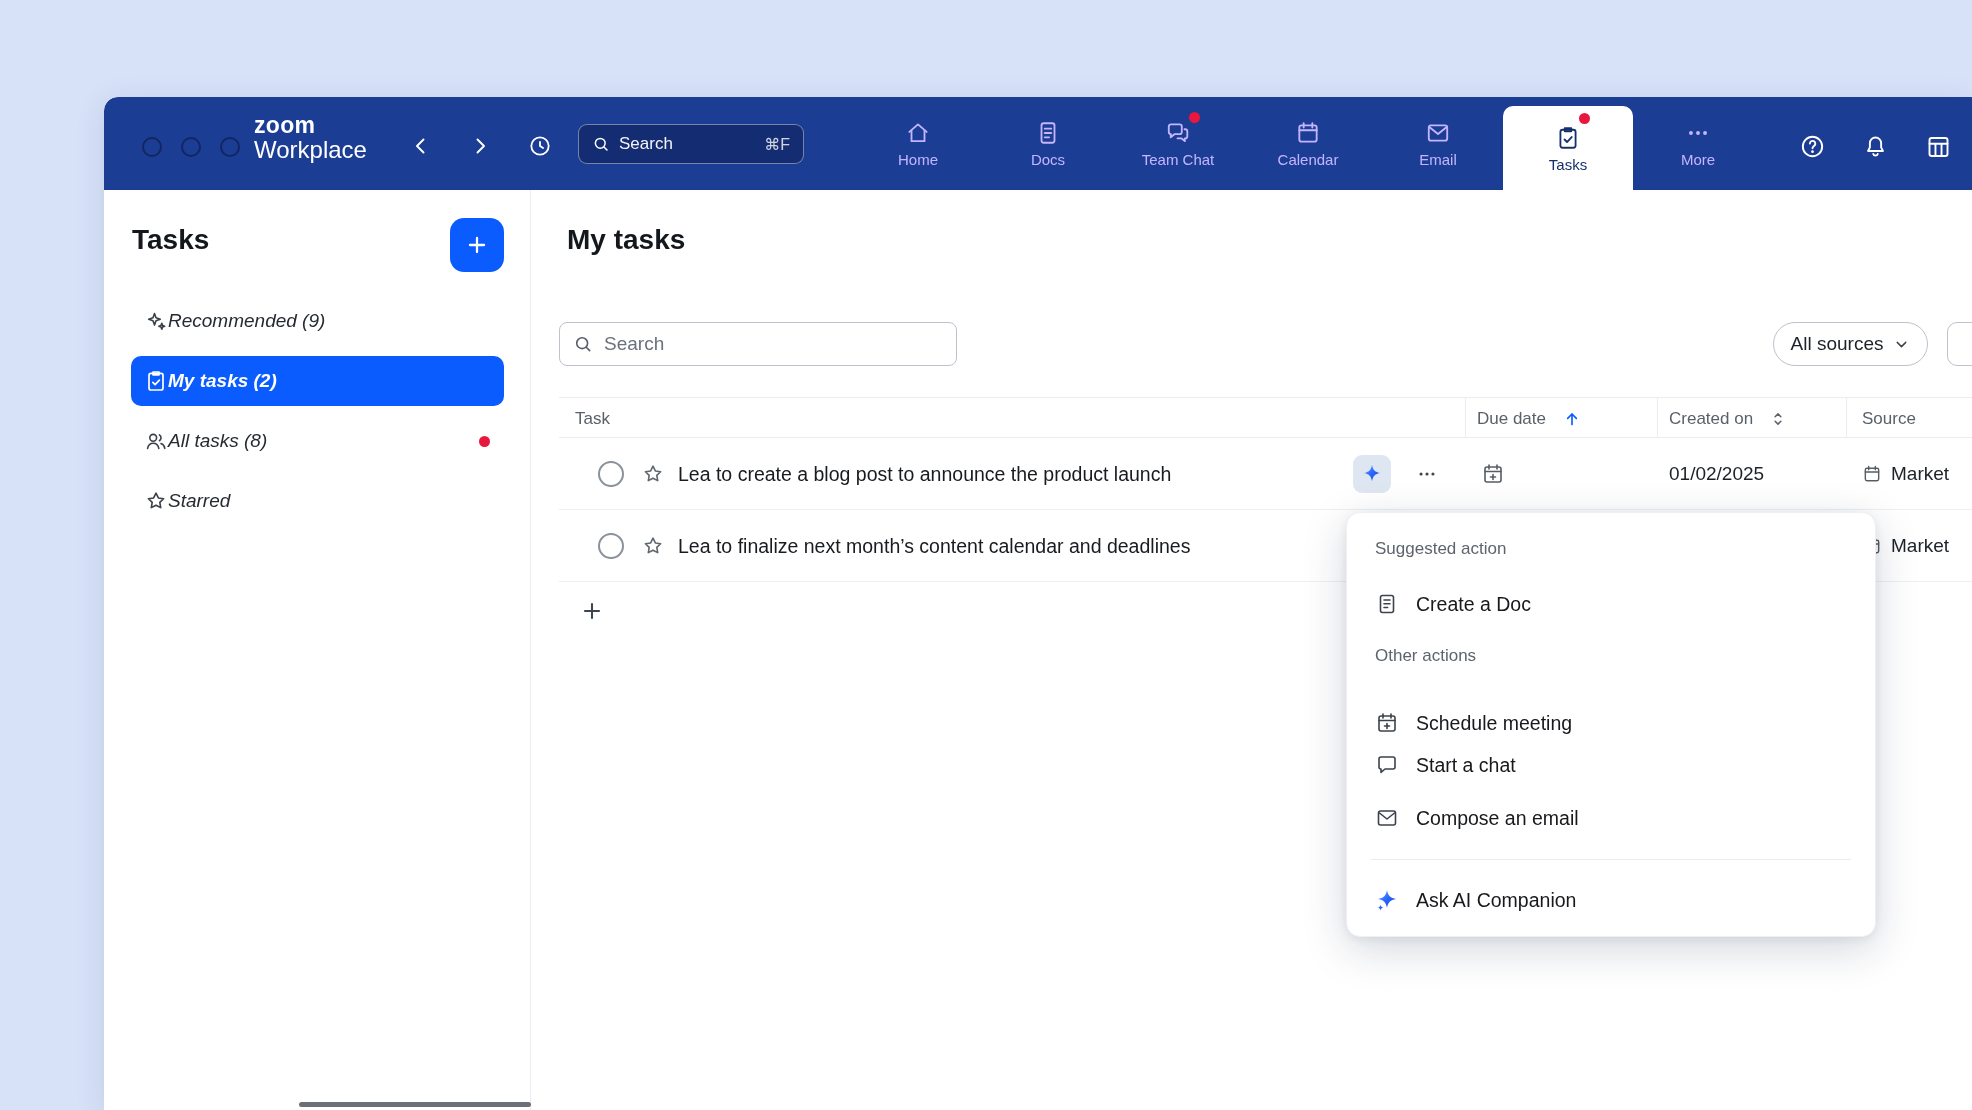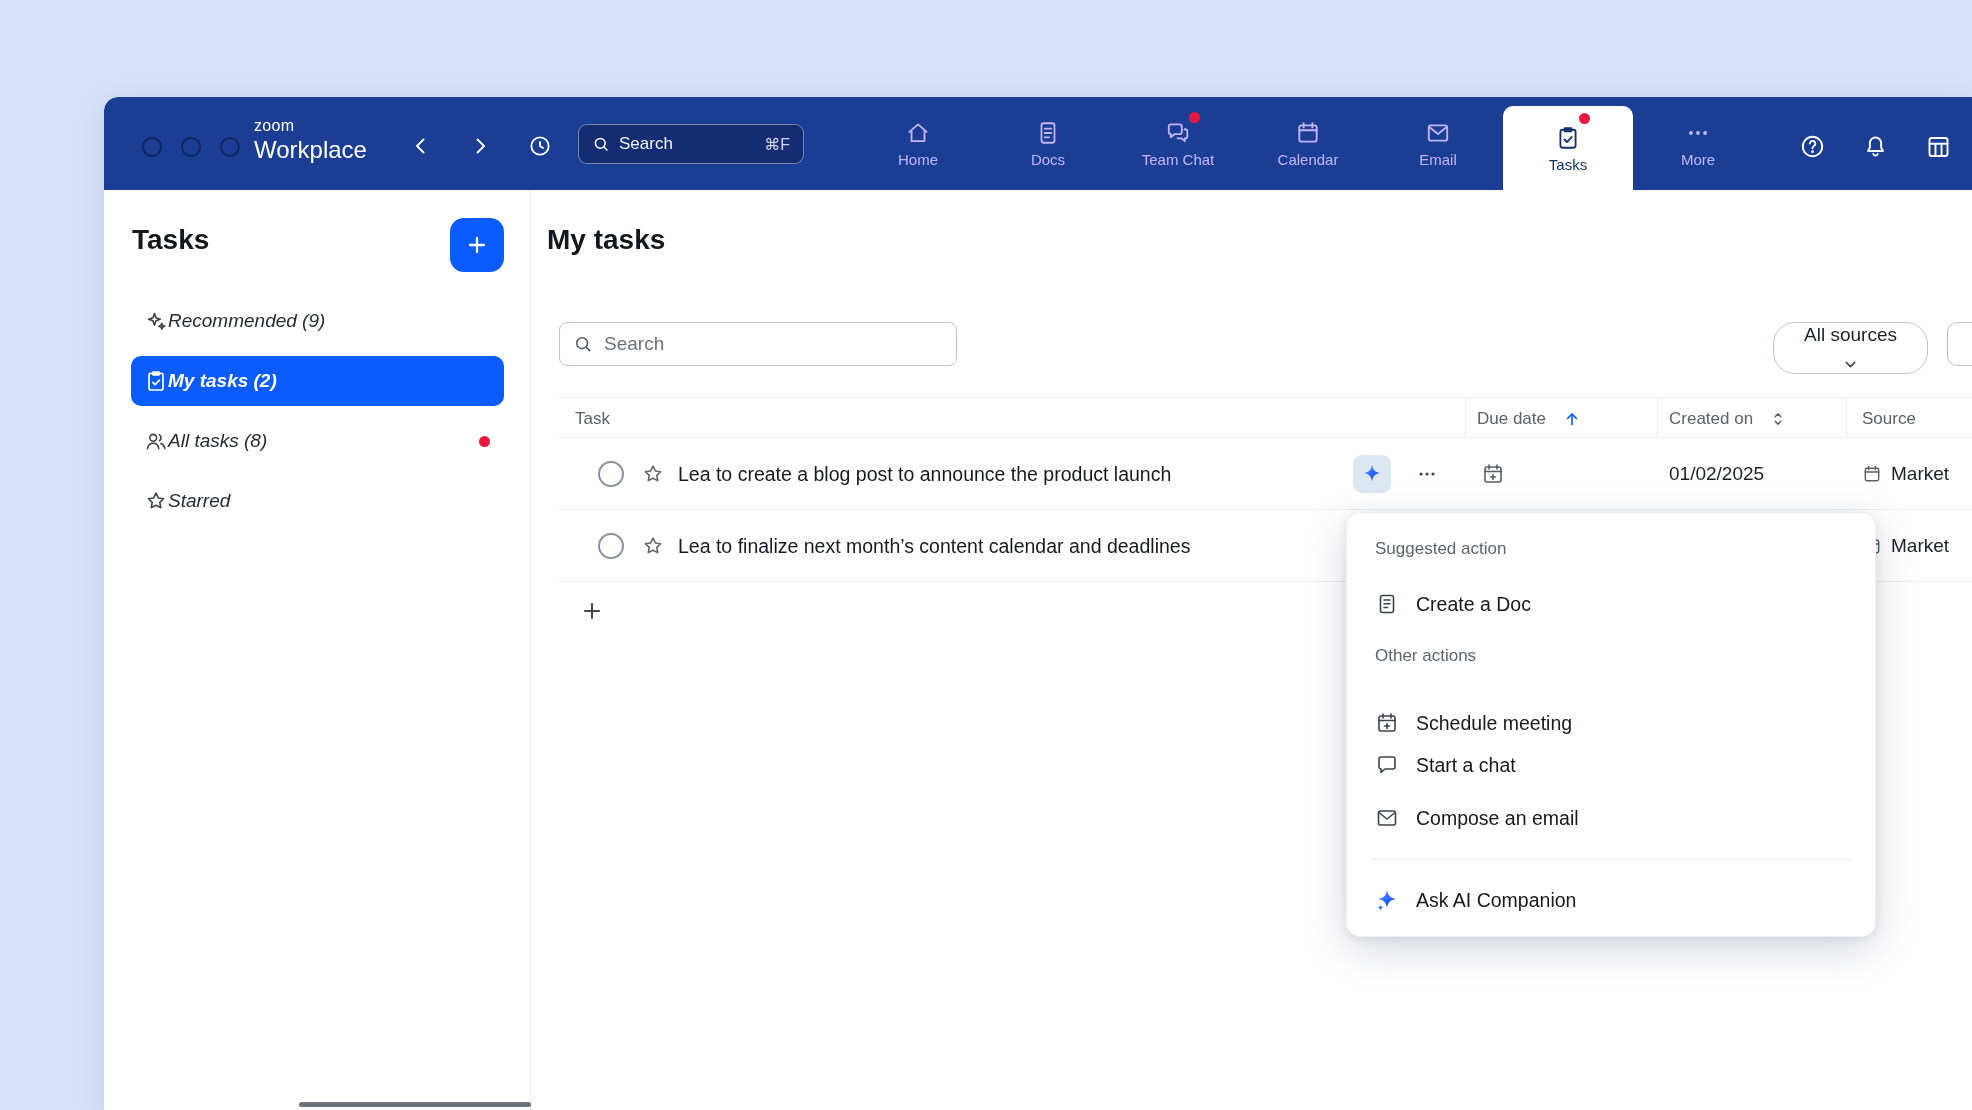--- a/index.html
+++ b/index.html
@@ -26,21 +26,21 @@
     position:absolute;left:104px;top:97px;width:1868px;height:1013px;
     background:#fff;border-top-left-radius:14px;overflow:hidden;
     box-shadow:0 6px 30px rgba(30,50,100,.12);
   }
 
   
   .topbar{position:absolute;left:0;top:0;right:0;height:93px;background:var(--topbar-bg);border-top-left-radius:14px;}
   .win-controls{position:absolute;left:38px;top:40px;display:flex;gap:19px;}
   .win-dot{width:20px;height:20px;border-radius:50%;border:2px solid rgba(9,20,56,.55);}
   .brand{position:absolute;left:150px;top:19px;color:#fff;}
-  .brand-zoom{font-size:16px;font-weight:400;line-height:19px;letter-spacing:.3px;}
+  .brand-zoom{font-size:23px;font-weight:700;line-height:19px;letter-spacing:.3px;}
   .brand-name{font-size:24px;font-weight:400;line-height:30px;}
   .tb-iconbtn{position:absolute;width:36px;height:36px;top:31px;display:flex;align-items:center;justify-content:center;color:#fff;border-radius:8px;cursor:pointer;}
   .tb-search{
     position:absolute;left:474px;top:27px;width:226px;height:40px;border-radius:9px;
     background:rgba(9,22,64,.42);border:1px solid rgba(255,255,255,.42);
     display:flex;align-items:center;padding:0 13px;gap:9px;color:#fff;cursor:pointer;
   }
   .tb-search-label{font-size:17px;color:rgba(255,255,255,.95);}
   .tb-search-kbd{margin-left:auto;font-size:16px;color:rgba(255,255,255,.8);}
   .nav{position:absolute;left:749px;top:0;height:93px;display:flex;}
@@ -67,31 +67,31 @@
     height:50px;margin-bottom:10px;display:flex;align-items:center;gap:0;
     padding:0 14px 0 13px;border-radius:10px;font-size:19px;color:#262b31;cursor:pointer;font-style:italic;
   }
   .side-item .side-icon{color:#3a4149;}
   .side-item.selected{background:var(--accent);color:#fff;font-weight:600;}
   .side-item.selected .side-icon{color:#fff;}
   .side-dot{margin-left:auto;width:11px;height:11px;border-radius:50%;background:var(--badge);}
 
   
   .main{position:absolute;left:427px;top:93px;right:0;bottom:0;background:#fff;}
-  .main-title{position:absolute;left:16px;top:34px;font-size:28px;font-weight:700;color:#14181d;}
+  .main-title{position:absolute;left:36px;top:34px;font-size:28px;font-weight:700;color:#14181d;}
   .m-search{position:absolute;left:28px;top:132px;width:398px;height:44px;}
   .m-search input{
     width:100%;height:100%;border:1px solid #bcc3cb;border-radius:8px;padding:0 12px 0 44px;
     font-size:19px;font-family:inherit;color:var(--ink);outline:none;background:#fff;
   }
   .m-search input::placeholder{color:#6b727b;}
   .m-search .search-glyph{position:absolute;left:14px;top:12px;color:#565d66;pointer-events:none;}
   .sources-btn{
-    position:absolute;left:1242px;top:132px;width:155px;height:52px;border:1px solid #bcc3cb;border-radius:22px;
-    background:#fff;display:flex;align-items:center;justify-content:center;gap:10px;font-size:19px;color:#1d2228;cursor:pointer;flex-direction:column;
+    position:absolute;left:1242px;top:132px;width:155px;height:44px;border:1px solid #bcc3cb;border-radius:22px;
+    background:#fff;display:flex;align-items:center;justify-content:center;gap:10px;font-size:19px;color:#1d2228;cursor:pointer;
   }
   .sliver-btn{position:absolute;left:1416px;top:132px;width:70px;height:44px;border:1px solid #bcc3cb;border-radius:10px;background:#fff;cursor:pointer;}
 
   .thead{position:absolute;left:28px;top:207px;width:1413px;height:41px;border-top:1px solid var(--line);border-bottom:1px solid var(--line);}
   .th{position:absolute;top:0;height:41px;display:flex;align-items:center;gap:16px;font-size:17px;color:var(--muted);}
   .col-div{position:absolute;top:207px;width:1px;height:185px;background:var(--line);}
 
   .trow{position:absolute;left:28px;width:1413px;height:72px;border-bottom:1px solid #edf0f3;background:#fff;}
   .chk{position:absolute;left:39px;top:23px;width:26px;height:26px;border:2px solid #8a929b;border-radius:50%;cursor:pointer;}
   .row-star{position:absolute;left:82px;top:24px;color:#5f666e;cursor:pointer;}

